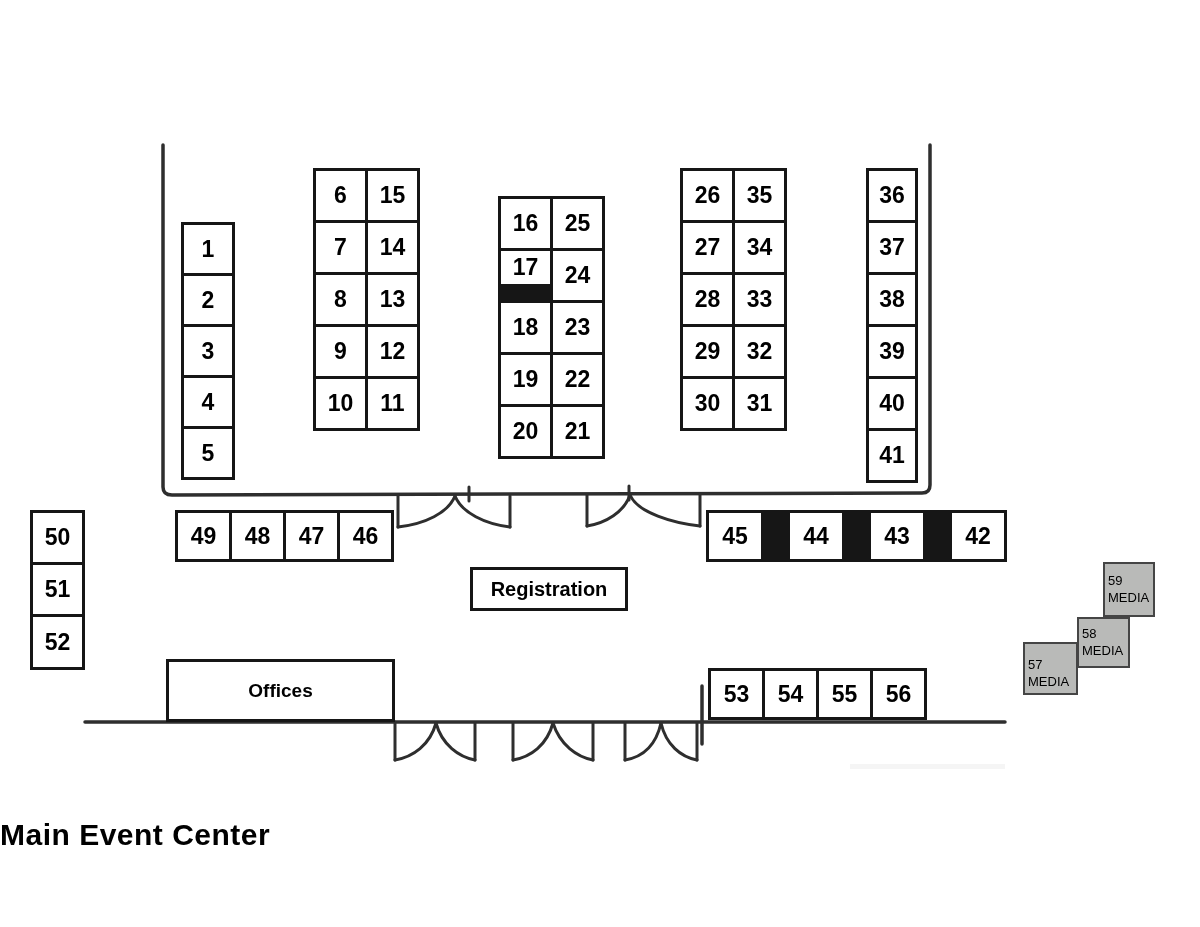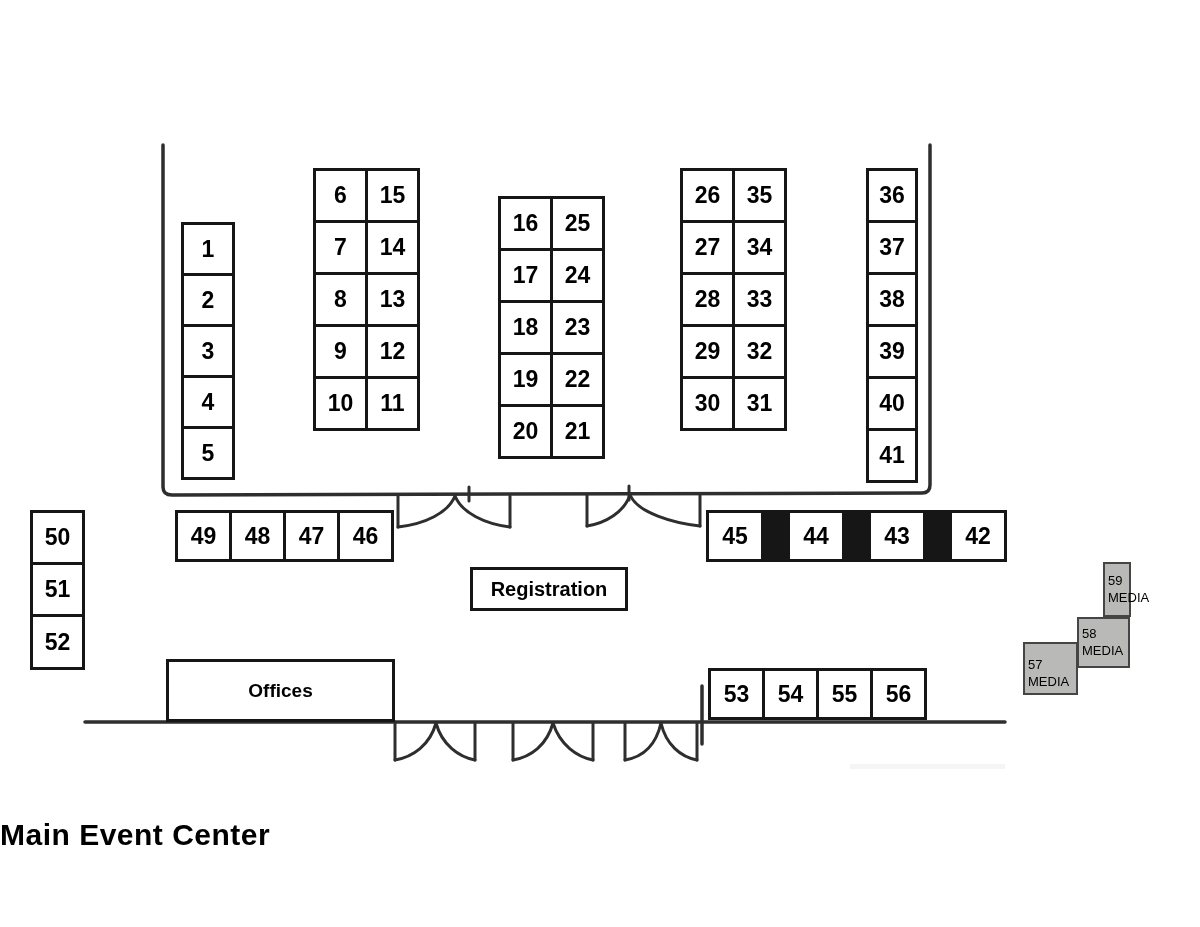--- a/index.html
+++ b/index.html
@@ -101,21 +101,21 @@
         <div class="booth" style="height: 49px;">8</div>
         <div class="booth" style="height: 49px;">13</div>
         <div class="booth" style="height: 49px;">9</div>
         <div class="booth" style="height: 49px;">12</div>
         <div class="booth" style="height: 49px;">10</div>
         <div class="booth" style="height: 49px;">11</div>
       </div>
       <div class="booth-group" style="left: 498px; top: 168px; grid-template-columns: repeat(2, 49px); margin-top: 28px;">
         <div class="booth" style="height: 49px;">16</div>
         <div class="booth" style="height: 49px;">25</div>
-        <div class="booth" style="height: 49px;">17</div>
+        <div class="booth" style="height: 33px;">17</div>
         <div class="booth" style="height: 49px;">24</div>
         <div class="booth" style="height: 49px;">18</div>
         <div class="booth" style="height: 49px;">23</div>
         <div class="booth" style="height: 49px;">19</div>
         <div class="booth" style="height: 49px;">22</div>
         <div class="booth" style="height: 49px;">20</div>
         <div class="booth" style="height: 49px;">21</div>
       </div>
       <div class="booth-group" style="left: 680px; top: 168px; grid-template-columns: repeat(2, 49px);">
         <div class="booth" style="height: 49px;">26</div>
@@ -172,21 +172,21 @@
 
   <div id="media-layer">
       <div class="media-booth" style="left: 1023px; top: 642px; width: 55px; height: 53px; z-index: 1; justify-content: flex-end;">
         <span class="media-num">57</span>
         <span>MEDIA</span>
       </div>
       <div class="media-booth" style="left: 1077px; top: 617px; width: 53px; height: 51px; z-index: 2; justify-content: center;">
         <span class="media-num">58</span>
         <span>MEDIA</span>
       </div>
-      <div class="media-booth" style="left: 1103px; top: 562px; width: 28px; height: 55px; z-index: 3; justify-content: center;">
+      <div class="media-booth" style="left: 1103px; top: 562px; width: 52px; height: 55px; z-index: 3; justify-content: center;">
         <span class="media-num">59</span>
         <span>MEDIA</span>
       </div>
     </div>
 
   <div class="plan-title">Main Event Center</div>
 
 </div>
 
 </body></html>

